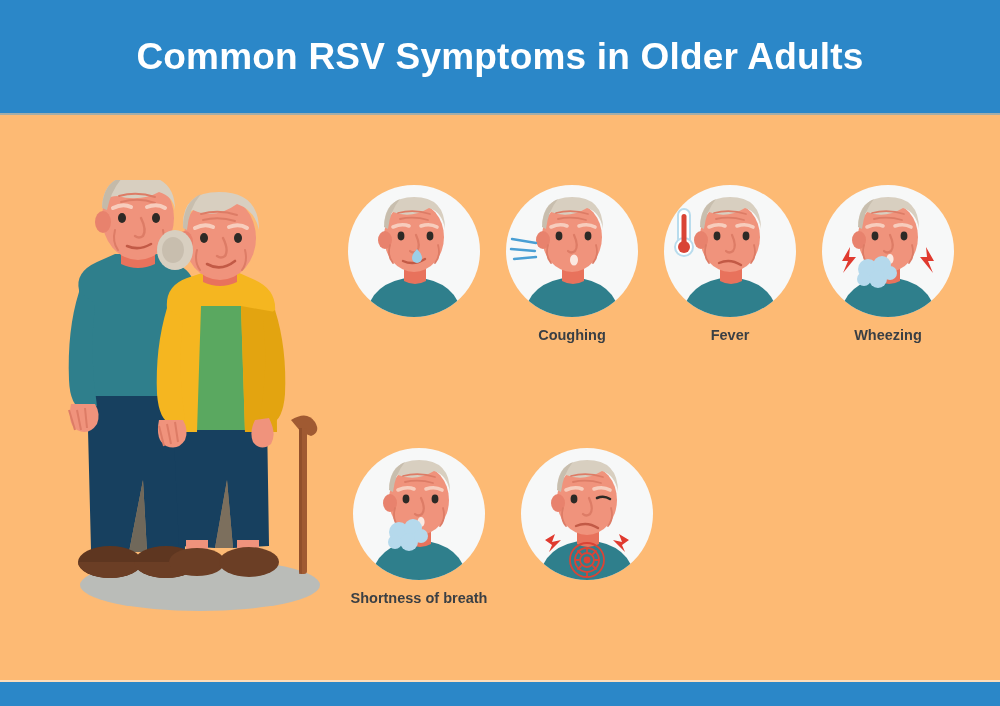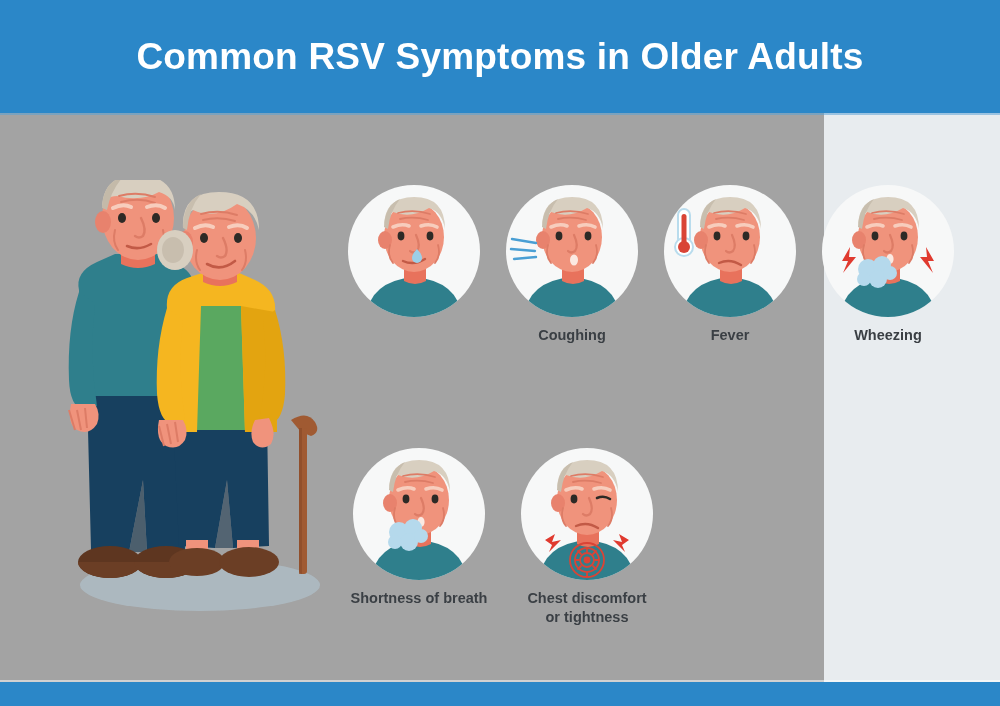--- a/index.html
+++ b/index.html
@@ -3,21 +3,21 @@
 <meta charset="utf-8">
 <style>
   html,body{margin:0;padding:0;}
   body{
     width:1000px;height:706px;
     background:#e8ecef;
     font-family:"Liberation Sans", sans-serif;
     overflow:hidden;
     position:relative;
   }
-  .page{position:relative;width:824px;height:706px;background:#a3a3a3;}
+  .page{position:relative;width:1000px;height:706px;background:#fdba74;}
 
   
   .header{
     position:absolute;left:0;top:0;width:1000px;height:113px;
     background:#2b87c8;
     display:flex;align-items:center;justify-content:center;
   }
   .header-title{
     color:#ffffff;
     font-size:37px;
@@ -357,24 +357,20 @@
           </g>
           <g stroke="#d94436" fill="none">
             <circle cx="66" cy="112" r="17" stroke-width="1.8"></circle>
             <circle cx="66" cy="112" r="12" stroke-width="1.8"></circle>
             <circle cx="66" cy="112" r="7" stroke-width="1.8"></circle>
             <circle cx="66" cy="112" r="3.4" fill="#d94436" stroke="none"></circle>
             <path d="M66 104 L66 100 M66 124 L66 128 M58 112 L54 112 M74 112 L78 112 M60 106 L57 103 M72 118 L75 121 M72 106 L75 103 M60 118 L57 121" stroke-width="1.8" stroke-linecap="round"></path>
           </g>
         </svg>
       </div>
-      <div class="label">
-        <span>Chest discomfort</span><br>
-        <span>or tightness</span>
-      </div>
     </div>
 
   </div>
 
   <div class="footer-topline"></div>
   <div class="footer-bar"></div>
 
 </div>
 
 </body></html>

